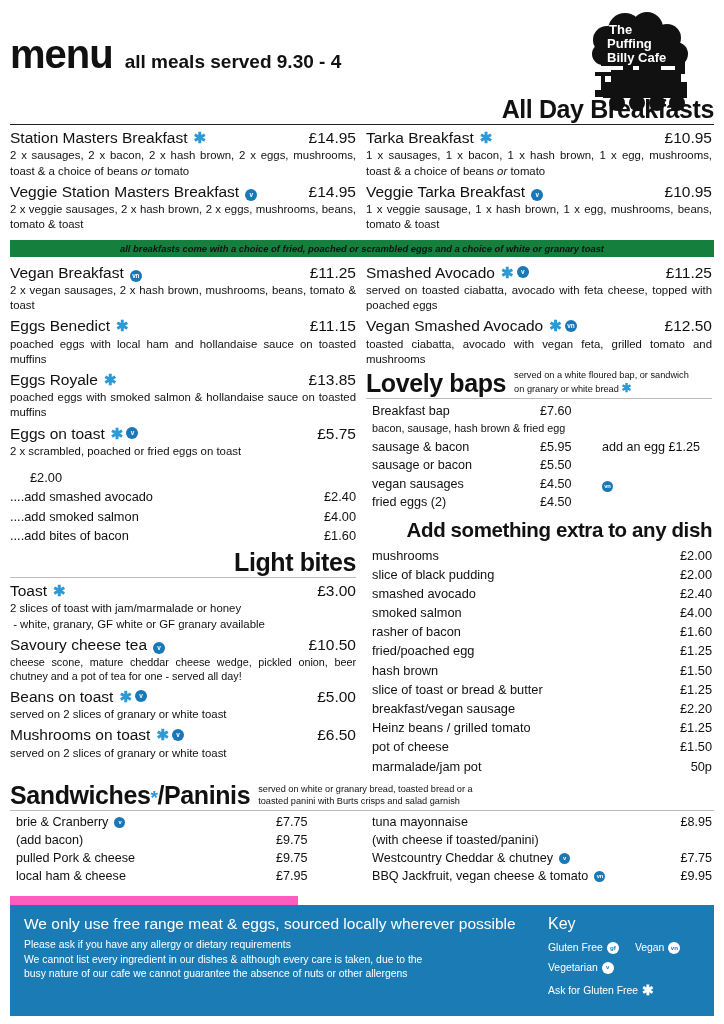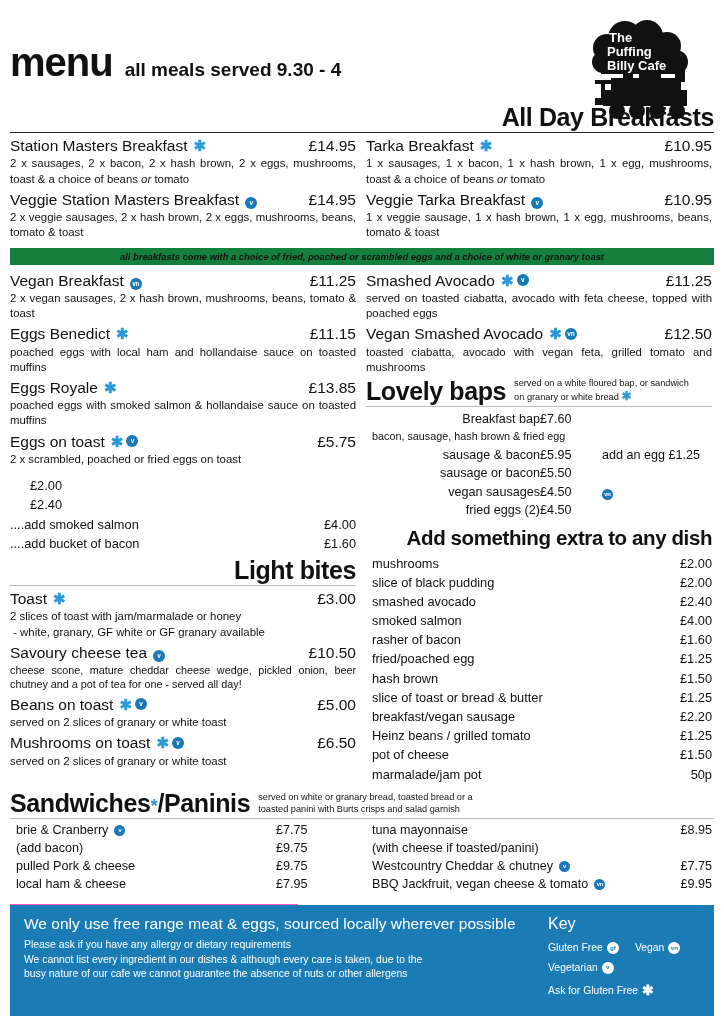--- a/index.html
+++ b/index.html
@@ -4,21 +4,21 @@
 <style>
   * { box-sizing: border-box; margin: 0; padding: 0; }
   body {
     width: 724px; height: 1024px;
     font-family: "Liberation Sans", sans-serif;
     background: #ffffff;
     color: #111111;
     position: relative;
     overflow: hidden;
   }
-  .page { width: 724px; height: 1024px; position: relative; padding: 12px 10px; }
+  .page { width: 724px; height: 1024px; position: relative; padding: 4px 10px; }
 
   
   .header { position: relative; height: 92px; }
   .menu-title-row { display: flex; align-items: baseline; gap: 12px; padding-top: 30px; }
   .menu-word { font-size: 40px; font-weight: 700; letter-spacing: -1px; line-height: 1; }
   .menu-sub { font-size: 19px; font-weight: 700; line-height: 1; }
 
   .logo {
     position: absolute; right: 21px; top: 8px;
     width: 112px; height: 100px;
@@ -58,21 +58,21 @@
   .row { display: flex; font-size: 12.6px; line-height: 1.42; }
   .row .lbl { flex: 0 0 auto; }
   .row .sp { flex: 1 1 auto; }
   .row .val { flex: 0 0 auto; }
 
   .addrow { display: flex; font-size: 12.8px; line-height: 1.5; }
   .addrow .lbl { flex: 1 1 auto; }
   .addrow .val { flex: 0 0 52px; text-align: right; }
 
   .baprow { display: flex; font-size: 12.6px; line-height: 1.45; align-items: baseline; }
-  .baprow .lbl { flex: 0 0 168px; text-align: right; }
+  .baprow .lbl { flex: 0 0 168px; }
   .baprow .val { flex: 0 0 62px; }
   .baprow .extra { flex: 1 1 auto; }
 
   
   .pink-banner {
     background: #15803d; color: #111;
     font-size: 9.4px; font-style: italic; font-weight: 700;
     text-align: center; padding: 3px 0; margin: 4px 0 6px 0;
   }
   .pink-box {
@@ -272,28 +272,29 @@
           <span class="item-price">£5.75</span>
         </div>
         <div class="item-desc">2 x scrambled, poached or fried eggs on toast</div>
       </div>
 
       <div style="height:6px"></div>
       <div class="addrow">
         <span class="val">£2.00</span>
       </div>
       <div class="addrow">
+        <span class="lbl">....add smashed avocado</span>
         <span class="val">£2.40</span>
       </div>
       <div class="addrow">
         <span class="lbl">....add smoked salmon</span>
         <span class="val">£4.00</span>
       </div>
       <div class="addrow">
-        <span class="lbl">....add bucket of bacon</span>
+        <span class="lbl">....add bites of bacon</span>
         <span class="val">£1.60</span>
       </div>
 
       <div style="height:4px"></div>
       <div class="sec-head">Light bites</div>
       <div class="rule-thin"></div>
 
       <div class="item">
         <div class="item-head">
           <span class="item-name">Toast</span>

